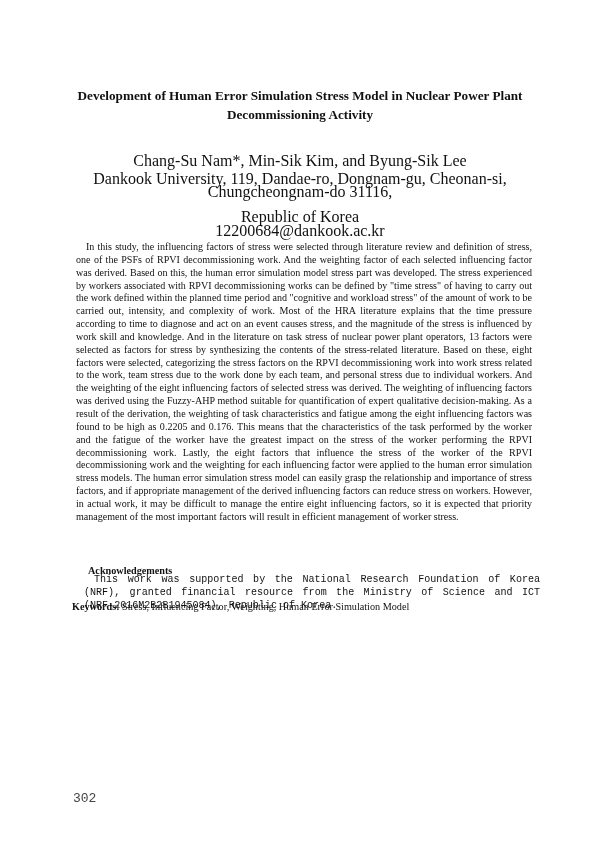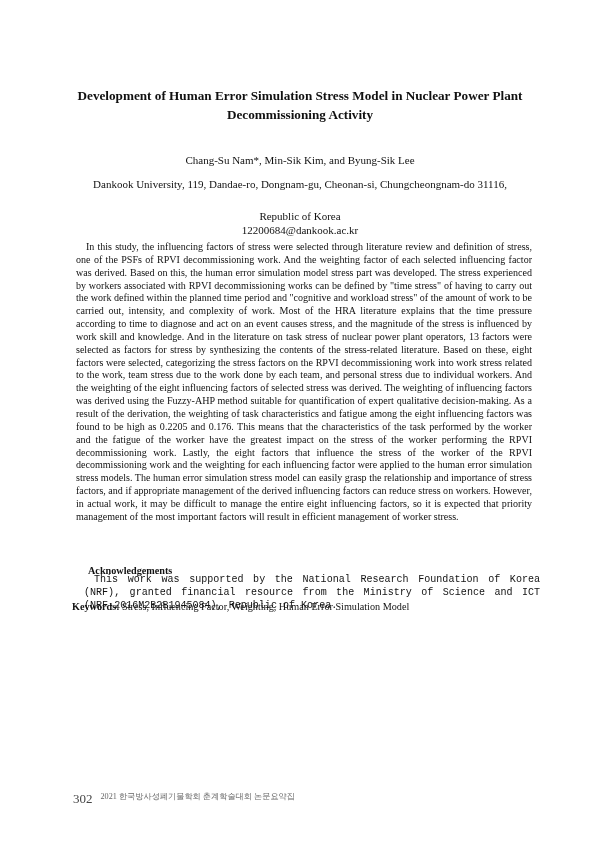--- a/index.html
+++ b/index.html
@@ -7,46 +7,46 @@
     width: 600px; height: 848px; position: relative; overflow: hidden;
     font-family: "Liberation Serif", "DejaVu Serif", serif; color: #111;
   }
   .page { position: absolute; left: 0; top: 0; width: 516px; height: 848px; background: #fff; }
   .title {
     position: absolute; left: 70px; width: 460px; top: 86px;
     text-align: center; font-weight: bold; font-size: 13.2px; line-height: 19px;
   }
   .authors, .affil, .affil2, .email {
     position: absolute; left: 40px; width: 520px; text-align: center;
-    font-size: 11px; line-height: 13px;
+    font-size: 16px; line-height: 13px;
   }
   .authors { top: 154px; }
-  .affil { top: 178px; }
+  .affil { top: 172px; }
   .affil2 { top: 201px; margin-top: 9px; }
   .email { top: 224px; }
   .abstract {
     position: absolute; left: 72px; width: 456px; top: 237px;
     font-size: 10.05px; line-height: 12.85px; text-align: justify; margin: 4px;
     text-indent: 10px;
   }
   .ack-head {
     position: absolute; left: 72px; top: 549px; font-weight: bold; font-size: 10.2px; margin: 16px;
   }
   .ack-body {
     position: absolute; left: 72px; width: 456px; top: 562px;
     font-size: 10.05px; line-height: 12.85px; text-align: justify; text-indent: 10px; margin: 12px; font-family: Liberation Mono, monospace;
   }
   .keywords {
     position: absolute; left: 72px; width: 456px; top: 601px; font-size: 10.2px; margin: 0;
   }
   .keywords b { font-weight: bold; }
   .footer {
     position: absolute; left: 73px; top: 791px;
-    font-family: Liberation Serif, serif; color: #555;
-    display: flex; align-items: flex-start; gap: 8px;
+    font-family: Liberation Mono, monospace; color: #555;
+    display: flex; align-items: flex-end; gap: 8px;
   }
   .footer .pg { font-size: 13px; color: #444; }
   .footer .src { font-size: 8.2px; color: #666; }
 </style>
 </head>
 <body>
 
 <div class="page">
   <div class="title">Development of Human Error Simulation Stress Model in Nuclear Power Plant Decommissioning Activity</div>
   <div class="authors">Chang-Su Nam*, Min-Sik Kim, and Byung-Sik Lee</div>
@@ -56,15 +56,14 @@
 
   <p class="abstract">In this study, the influencing factors of stress were selected through literature review and definition of stress, one of the PSFs of RPVI decommissioning work. And the weighting factor of each selected influencing factor was derived. Based on this, the human error simulation model stress part was developed. The stress experienced by workers associated with RPVI decommissioning works can be defined by "time stress" of having to carry out the work defined within the planned time period and "cognitive and workload stress" of the amount of work to be carried out, intensity, and complexity of work. Most of the HRA literature explains that the time pressure according to time to diagnose and act on an event causes stress, and the magnitude of the stress is influenced by work skill and knowledge. And in the literature on task stress of nuclear power plant operators, 13 factors were selected as factors for stress by synthesizing the contents of the stress-related literature. Based on these, eight factors were selected, categorizing the stress factors on the RPVI decommissioning work into work stress related to the work, team stress due to the work done by each team, and personal stress due to individual workers. And the weighting of the eight influencing factors of selected stress was derived. The weighting of influencing factors was derived using the Fuzzy-AHP method suitable for quantification of expert qualitative decision-making. As a result of the derivation, the weighting of task characteristics and fatigue among the eight influencing factors was found to be high as 0.2205 and 0.176. This means that the characteristics of the task performed by the worker and the fatigue of the worker have the greatest impact on the stress of the worker performing the RPVI decommissioning work. Lastly, the eight factors that influence the stress of the worker of the RPVI decommissioning work and the weighting for each influencing factor were applied to the human error simulation stress models. The human error simulation stress model can easily grasp the relationship and importance of stress factors, and if appropriate management of the derived influencing factors can reduce stress on workers. However, in actual work, it may be difficult to manage the entire eight influencing factors, so it is expected that priority management of the most important factors will result in efficient management of worker stress.</p>
 
   <p class="ack-head">Acknowledgements</p>
   <p class="ack-body">This work was supported by the National Research Foundation of Korea (NRF), granted financial resource from the Ministry of Science and ICT (NRF-2016M2B2B1945084), Republic of Korea.</p>
 
   <p class="keywords"><b>Keywords:</b><span> Stress, Influencing Factor, Weighting, Human Error Simulation Model</span></p>
 
   <div class="footer">
     <span class="pg">302</span>
-    <span class="src">2021 한국방사성폐기물학회 춘계학술대회 논문요약집</span>
   </div>
 </div>
 
 </body></html>

